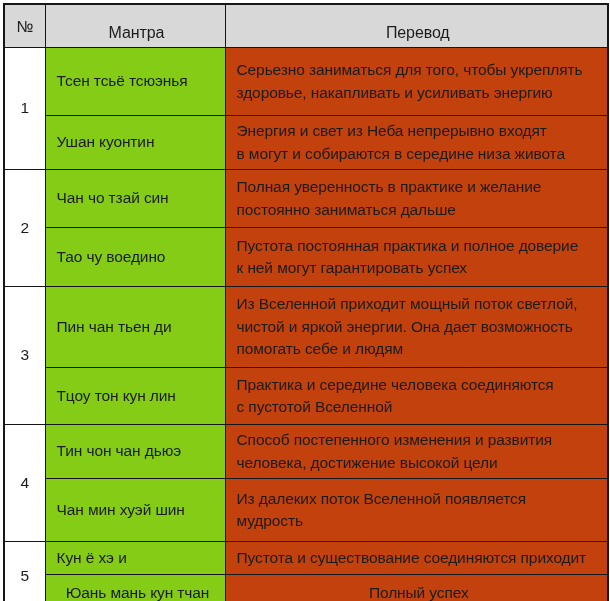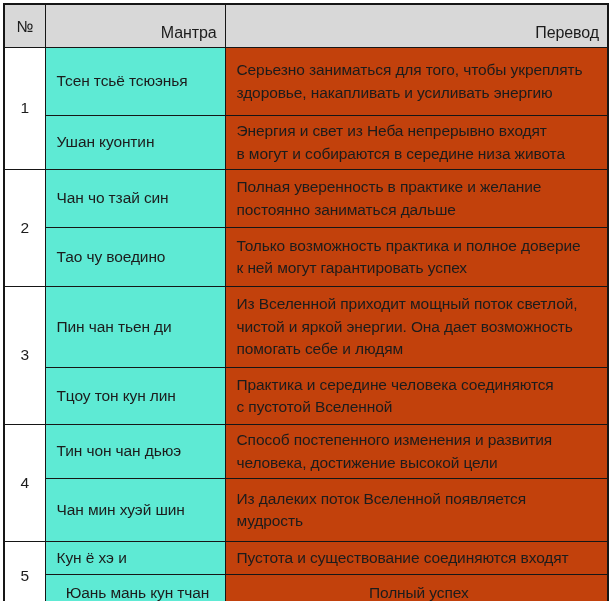--- a/index.html
+++ b/index.html
@@ -32,35 +32,35 @@
     vertical-align: middle;
     box-sizing: border-box;
     overflow: hidden;
   }
   .col-num { width: 41px; }
   .col-mantra { width: 180px; }
   .col-trans { width: 383px; }
 
   .mantra-table thead th {
     background: #d8d8d8;
-    text-align: right;
+    text-align: center;
     padding: 16px 8px 3px 11px;
     font-size: 16px;
   }
   .mantra-table thead th.num-head {
     text-align: center;
     padding: 3px 2px;
   }
   .cell-num {
     text-align: center;
     background: #ffffff;
   }
   .cell-mantra {
     padding: 4px 6px 4px 11px;
-    background: #5eead4;
+    background: #84cc16;
   }
   .cell-trans {
     padding: 4px 6px 4px 11px;
     background: #c2410c;
     white-space: pre-line;
   }
   tr.rh-head  { height: 29px; }
   tr.rh-1a { height: 68px; }
   tr.rh-1b { height: 54px; padding-left: 7px; }
   tr.rh-2a { height: 58px; }
@@ -104,21 +104,21 @@
       </tr>
 
       <tr class="rh-2a">
         <td class="cell-num" rowspan="2">2</td>
         <td class="cell-mantra">Чан чо тзай син</td>
         <td class="cell-trans">Полная уверенность в практике и желание
 постоянно заниматься дальше</td>
       </tr>
       <tr class="rh-2b">
         <td class="cell-mantra">Тао чу воедино</td>
-        <td class="cell-trans">Только возможность практика и полное доверие
+        <td class="cell-trans">Пустота постоянная практика и полное доверие
 к ней могут гарантировать успех</td>
       </tr>
 
       <tr class="rh-3a">
         <td class="cell-num" rowspan="2">3</td>
         <td class="cell-mantra">Пин чан тьен ди</td>
         <td class="cell-trans">Из Вселенной приходит мощный поток светлой,
 чистой и яркой энергии. Она дает возможность
 помогать себе и людям</td>
       </tr>
@@ -136,21 +136,21 @@
       </tr>
       <tr class="rh-4b">
         <td class="cell-mantra">Чан мин хуэй шин</td>
         <td class="cell-trans">Из далеких поток Вселенной появляется
 мудрость</td>
       </tr>
 
       <tr class="rh-5a">
         <td class="cell-num" rowspan="2">5</td>
         <td class="cell-mantra">Кун ё хэ и</td>
-        <td class="cell-trans">Пустота и существование соединяются входят</td>
+        <td class="cell-trans">Пустота и существование соединяются приходит</td>
       </tr>
       <tr class="rh-5b">
         <td class="cell-mantra">Юань мань кун тчан</td>
         <td class="cell-trans">Полный успех</td>
       </tr>
     </tbody>
   </table>
 </div>
 
 </body></html>

